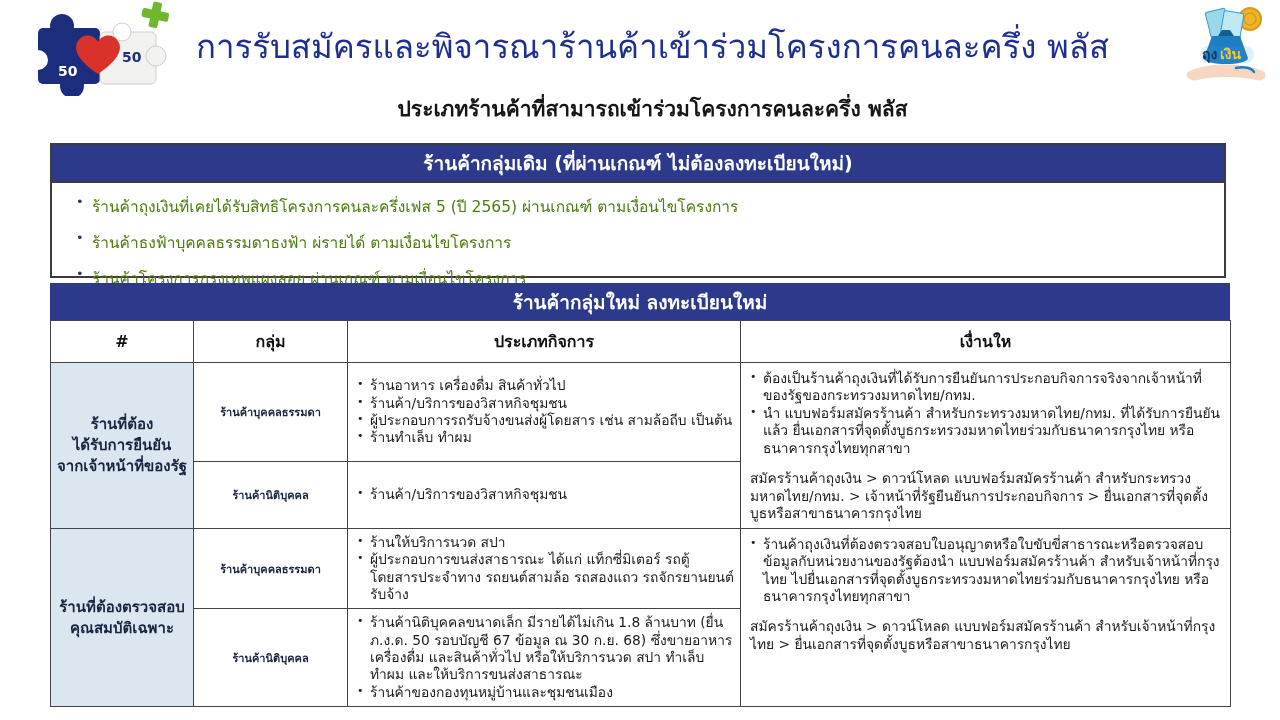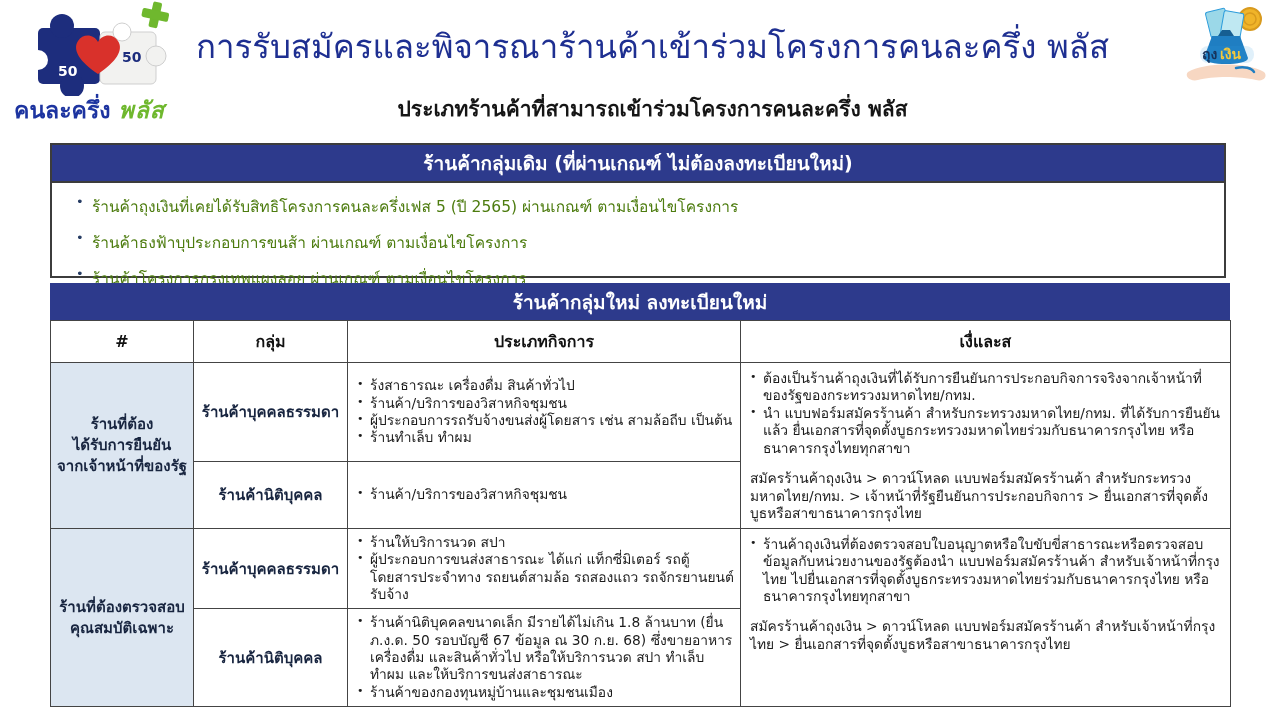--- a/index.html
+++ b/index.html
@@ -39,21 +39,21 @@
       border-collapse: collapse; table-layout: fixed; }
   table.main col.c1 { width: 143px; }
   table.main col.c2 { width: 154px; }
   table.main col.c3 { width: 393px; }
   table.main col.c4 { width: 490px; }
   table.main th, table.main td { border: 1px solid #444; }
   table.main th { height: 42px; font-size: 16px; font-weight: bold; color: #111;
       text-align: center; background: #fff; }
   td.grouplabel { background: #dce6f1; font-weight: bold; font-size: 15px; color: #17243f;
       text-align: center; vertical-align: middle; white-space: pre-line; line-height: 1.4; }
-  td.groupname { font-weight: bold; font-size: 15px; color: #17243f;
+  td.groupname { font-weight: bold; font-size: 11px; color: #17243f;
       text-align: center; vertical-align: middle; }
   td.types { vertical-align: middle; padding: 5px 6px 5px 8px; }
   td.types ul, td.cond ul { list-style: none; }
   td.types li, td.cond li { position: relative; padding-left: 14px; font-size: 13.8px;
       line-height: 1.26; color: #1b1b1b; }
   td.types li::before, td.cond li::before { content: "•"; position: absolute; left: 1px; top: 0;
       font-size: 11px; color: #1b1b1b; }
   td.cond { vertical-align: top; padding: 7px 10px 5px 8px; }
   td.cond .note { font-size: 13.8px; line-height: 1.28; color: #1b1b1b; margin-top: 13px; padding-left: 1px; }
   tr.r1a td { height: 96px; }
@@ -84,24 +84,20 @@
       <g>
         <rect x="90" y="32" width="56" height="52" rx="5" fill="#f2f2f0" stroke="#cfcfcf"></rect>
         <circle cx="146" cy="56" r="10" fill="#f2f2f0" stroke="#cfcfcf"></circle>
         <circle cx="112" cy="32" r="9" fill="#ffffff" stroke="#cfcfcf"></circle>
       </g>
 
       <path d="M88 74 C70 62 62 50 68 41 C73 33 84 34 88 42 C92 34 103 33 108 41 C114 50 106 62 88 74 Z" fill="#d9312b"></path>
       <text x="48" y="76" font-size="14" font-weight="bold" fill="#ffffff">50</text>
       <text x="112" y="62" font-size="14" font-weight="bold" fill="#1d2d7d">50</text>
     </svg>
-    <div class="brand">
-      <span class="brand-blue">คนละครึ่ง</span>
-      <span class="brand-green">พลัส</span>
-    </div>
   </div>
 
   <div class="page-title">การรับสมัครและพิจารณาร้านค้าเข้าร่วมโครงการคนละครึ่ง พลัส</div>
   <div class="page-subtitle">ประเภทร้านค้าที่สามารถเข้าร่วมโครงการคนละครึ่ง พลัส</div>
 
   <div class="logo-right">
     <svg width="96" height="92" viewBox="0 0 96 92">
 
       <circle cx="72" cy="13" r="11" fill="#f0b429" stroke="#d89a1e" stroke-width="2"></circle>
       <circle cx="72" cy="13" r="6" fill="none" stroke="#d89a1e" stroke-width="1.5"></circle>
@@ -122,52 +118,52 @@
 
       <path d="M10 66 C26 56 70 56 86 66 C90 70 86 76 78 74 C62 70 34 70 20 74 C12 76 6 70 10 66 Z" fill="#f7d7c2"></path>
       <path d="M58 62 C66 60 74 62 76 66" fill="none" stroke="#1f7ec2" stroke-width="2.5" stroke-linecap="round"></path>
     </svg>
   </div>
 
   <div class="sec1">
     <div class="bar">ร้านค้ากลุ่มเดิม (ที่ผ่านเกณฑ์ ไม่ต้องลงทะเบียนใหม่)</div>
     <ul>
       <li>ร้านค้าถุงเงินที่เคยได้รับสิทธิโครงการคนละครึ่งเฟส 5 (ปี 2565) ผ่านเกณฑ์ ตามเงื่อนไขโครงการ</li>
-      <li>ร้านค้าธงฟ้าบุประกอบการขนส้า ผ่านเกณฑ์ ตามเงื่อนไขโครงการ</li>
+      <li>ร้านค้าธงฟ้าบุคคลธรรมดาธงฟ้า ผ่รายได์ ตามเงื่อนไขโครงการ</li>
       <li>ร้านค้าโครงการกรุงเทพแผงลอย ผ่านเกณฑ์ ตามเงื่อนไขโครงการ</li>
     </ul>
   </div>
 
   <div class="bar sec2bar">ร้านค้ากลุ่มใหม่ ลงทะเบียนใหม่</div>
 
   <table class="main">
     <colgroup>
         <col class="c1">
         <col class="c2">
         <col class="c3">
         <col class="c4">
       </colgroup>
     <thead>
       <tr>
         <th>#</th>
         <th>กลุ่ม</th>
         <th>ประเภทกิจการ</th>
-        <th>เงื่และส</th>
+        <th>เงื่านให</th>
       </tr>
     </thead>
     <tbody>
 
       <tr class="r1a">
         <td class="grouplabel" rowspan="2">ร้านที่ต้อง
 ได้รับการยืนยัน
 จากเจ้าหน้าที่ของรัฐ</td>
         <td class="groupname">ร้านค้าบุคคลธรรมดา</td>
         <td class="types">
           <ul>
-            <li>ร้งสาธารณะ เครื่องดื่ม สินค้าทั่วไป</li>
+            <li>ร้านอาหาร เครื่องดื่ม สินค้าทั่วไป</li>
             <li>ร้านค้า/บริการของวิสาหกิจชุมชน</li>
             <li>ผู้ประกอบการรถรับจ้างขนส่งผู้โดยสาร เช่น สามล้อถีบ เป็นต้น</li>
             <li>ร้านทำเล็บ ทำผม</li>
           </ul>
         </td>
         <td class="cond" rowspan="2">
           <ul>
             <li>ต้องเป็นร้านค้าถุงเงินที่ได้รับการยืนยันการประกอบกิจการจริงจากเจ้าหน้าที่ของรัฐของกระทรวงมหาดไทย/กทม.</li>
             <li>นำ แบบฟอร์มสมัครร้านค้า สำหรับกระทรวงมหาดไทย/กทม. ที่ได้รับการยืนยันแล้ว ยื่นเอกสารที่จุดตั้งบูธกระทรวงมหาดไทยร่วมกับธนาคารกรุงไทย หรือ ธนาคารกรุงไทยทุกสาขา</li>
           </ul>

